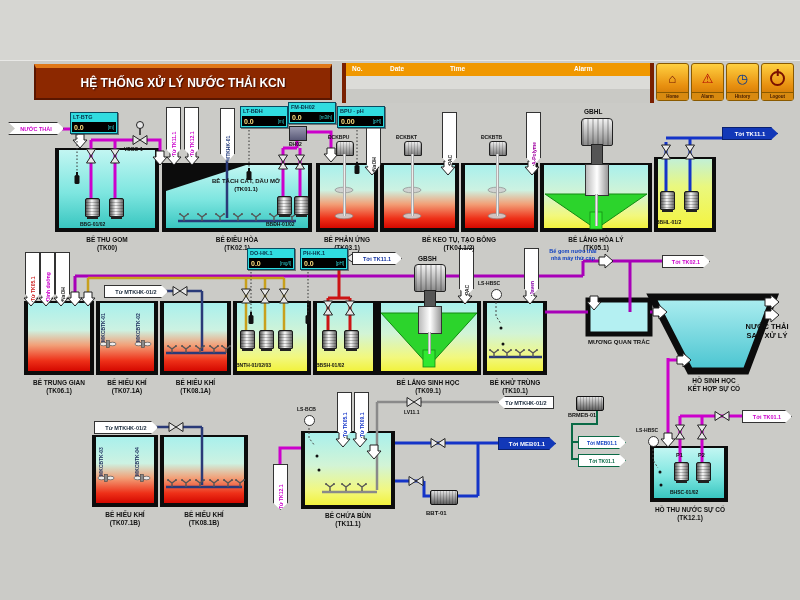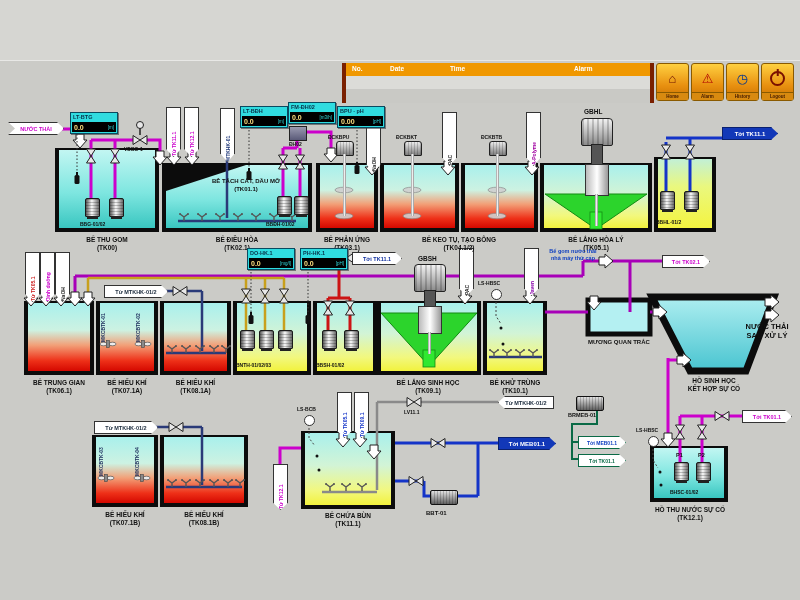--- a/index.html
+++ b/index.html
@@ -529,20 +529,21 @@
   <div class="plabel" style="left:698px;top:452px;font-size:5.5px;">P2</div>
   <div class="plabel" style="left:478px;top:280px;">LS-HBSC</div>
   <div class="plabel" style="left:636px;top:427px;">LS-HBSC</div>
   <div class="plabel" style="left:297px;top:406px;">LS-BCB</div>
   <div class="plabel" style="left:404px;top:409px;">LV11.1</div>
   <div class="vlab" style="left:100px;top:306px;height:36px;">MKCBTK-01</div>
   <div class="vlab" style="left:135px;top:306px;height:36px;">MKCBTK-02</div>
   <div class="vlab" style="left:98px;top:440px;height:36px;">MKCBTK-03</div>
   <div class="vlab" style="left:134px;top:440px;height:36px;">MKCBTK-04</div>
 
+  <div class="titlebar">HỆ THỐNG XỬ LÝ NƯỚC THẢI KCN</div>
   <div class="alarmtbl">
     <div class="alarmhdr">
       <span style="left:6px">No.</span>
       <span style="left:44px">Date</span>
       <span style="left:104px">Time</span>
       <span style="left:228px">Alarm</span>
     </div>
     <div class="arow" style="background:#dcdcd8;"></div>
     <div class="arow" style="background:#c9c9c5;"></div>
   </div>

